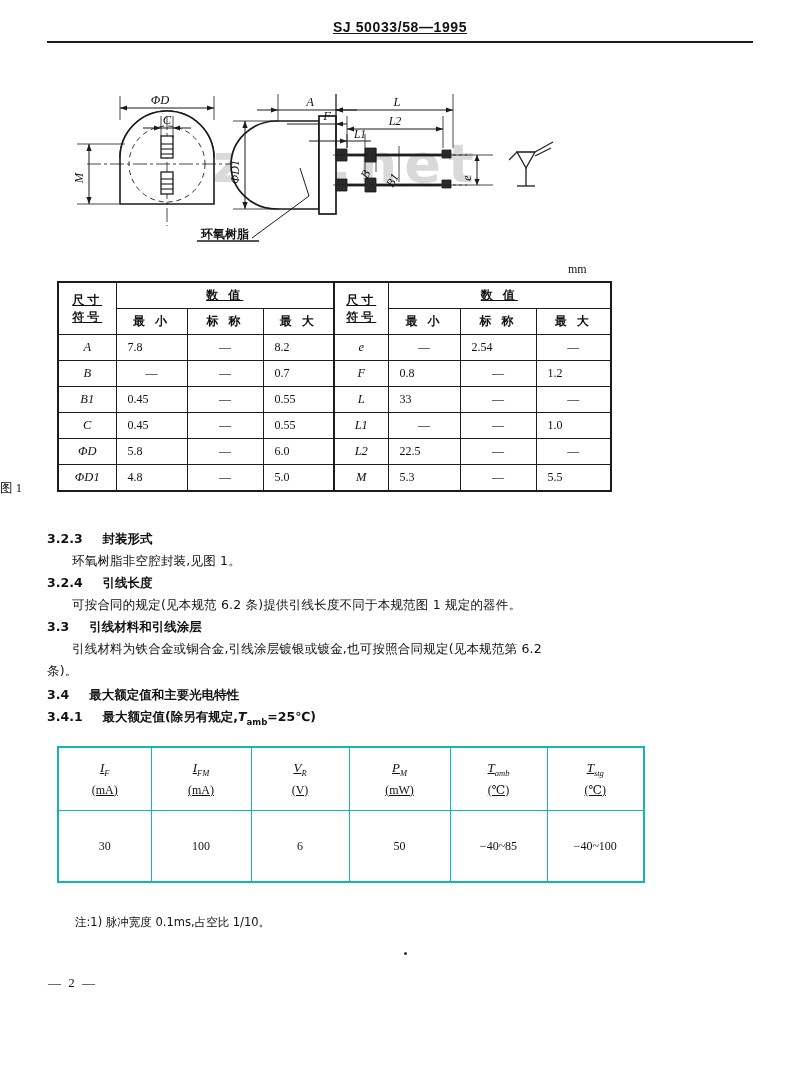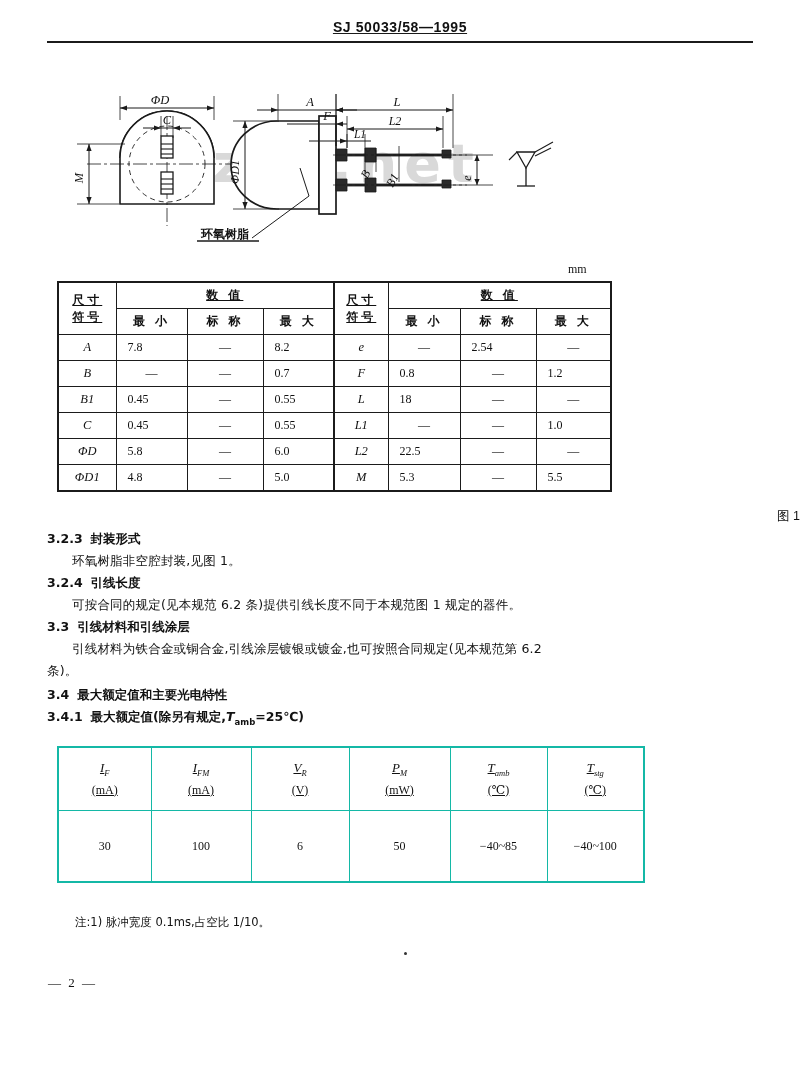--- a/index.html
+++ b/index.html
@@ -64,25 +64,25 @@
   .figure-svg {
     position: absolute;
     top: 0;
     left: 0;
     z-index: 2;
   }
 
   
   .fig-caption {
     position: absolute;
-    top: 508px;
+    top: 480px;
     left: 0;
     width: 800px;
-    text-align: right;
-    font-family: Liberation Sans, sans-serif;
+    text-align: left;
+    font-family: Liberation Serif, serif;
     font-size: 12.5px;
     color: #111;
   }
 
   
   .unit-label {
     position: absolute;
     top: 262px;
     left: 548px;
     font-family: "Liberation Serif", serif;
@@ -146,21 +146,21 @@
     font-family: "DejaVu Sans", "Liberation Sans", sans-serif;
     font-size: 12.5px;
     line-height: 22px;
     color: #111;
   }
   .sec-head {
     font-weight: bold;
     margin: 0;
     white-space: nowrap;
   }
-  .sec-head .num { margin-right: 8px; }
+  .sec-head .num { margin-right: 20px; }
   .sec-para {
     margin: 0;
     text-indent: 25px;
     letter-spacing: 0.2px;
   }
   .sec-para.cont { text-indent: 0; }
 
   .sub { vertical-align: sub; font-size: 8.5px; }
   .ital { font-style: italic; }
 
@@ -413,21 +413,21 @@
         <td class="val">0.8</td>
         <td class="val dash">—</td>
         <td class="val outer-right">1.2</td>
       </tr>
       <tr>
         <td class="sym outer-left">B1</td>
         <td class="val">0.45</td>
         <td class="val dash">—</td>
         <td class="val">0.55</td>
         <td class="sym midsep">L</td>
-        <td class="val">18</td>
+        <td class="val">33</td>
         <td class="val dash">—</td>
         <td class="val dash outer-right">—</td>
       </tr>
       <tr>
         <td class="sym outer-left">C</td>
         <td class="val">0.45</td>
         <td class="val dash">—</td>
         <td class="val">0.55</td>
         <td class="sym midsep">L1</td>
         <td class="val dash">—</td>

